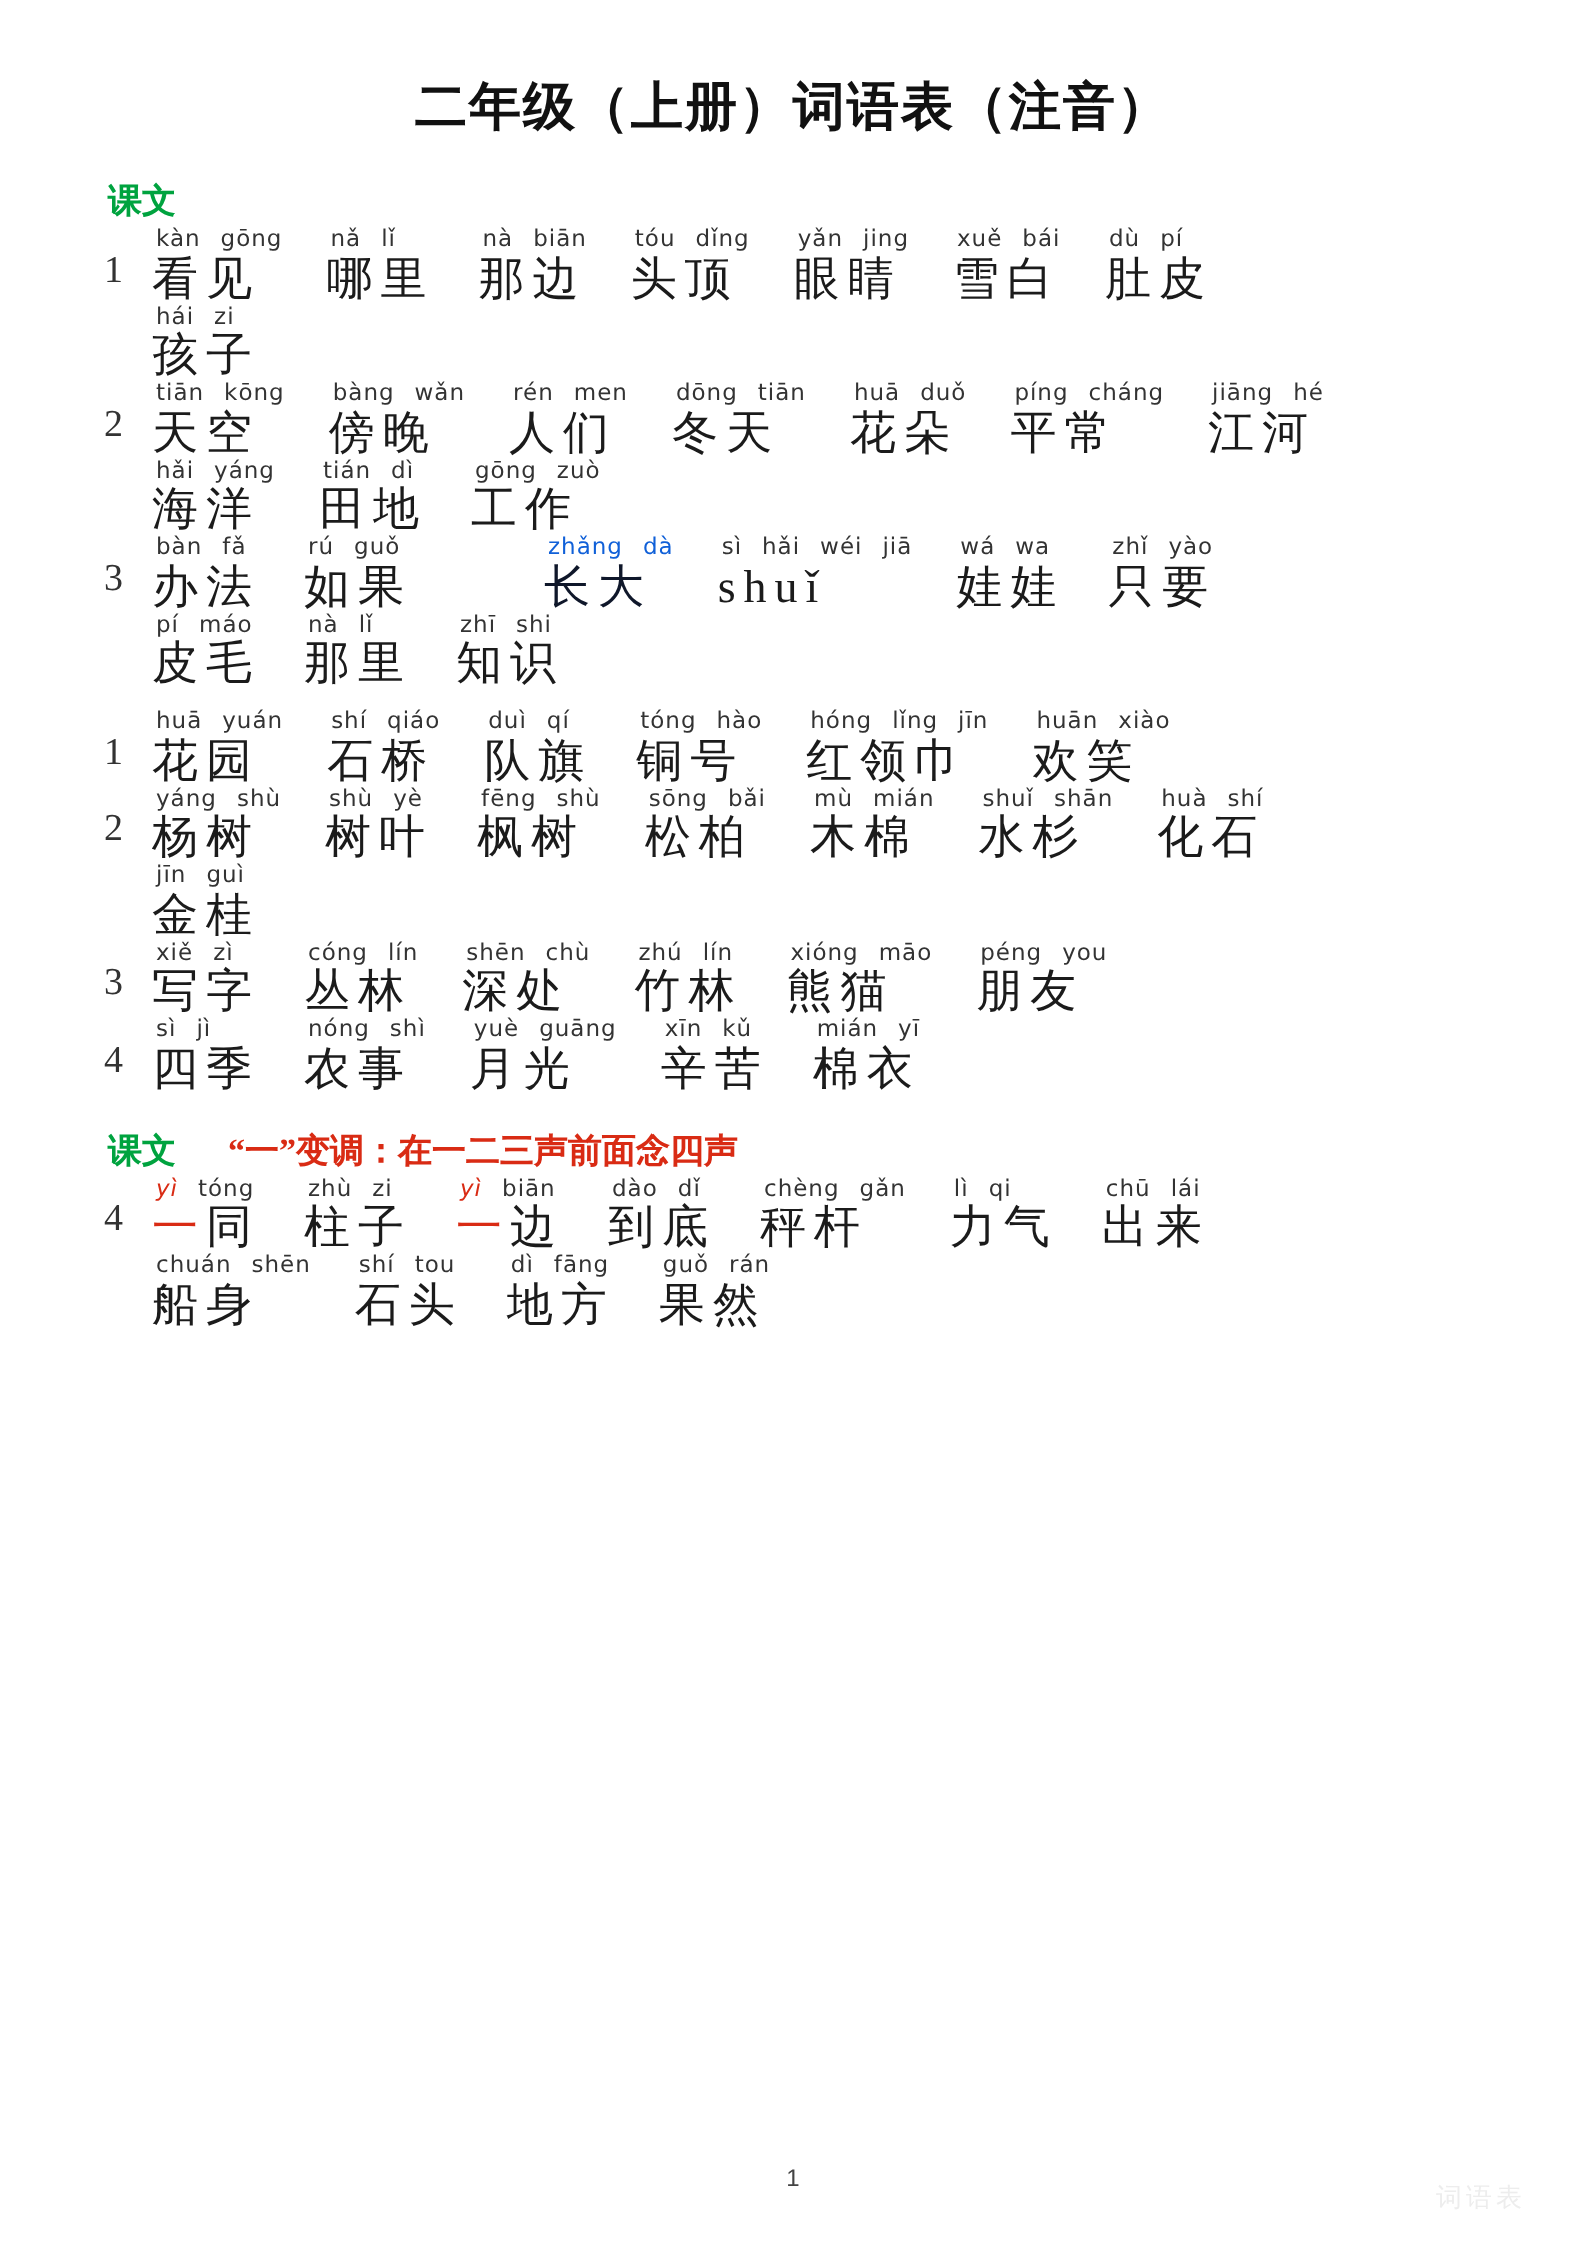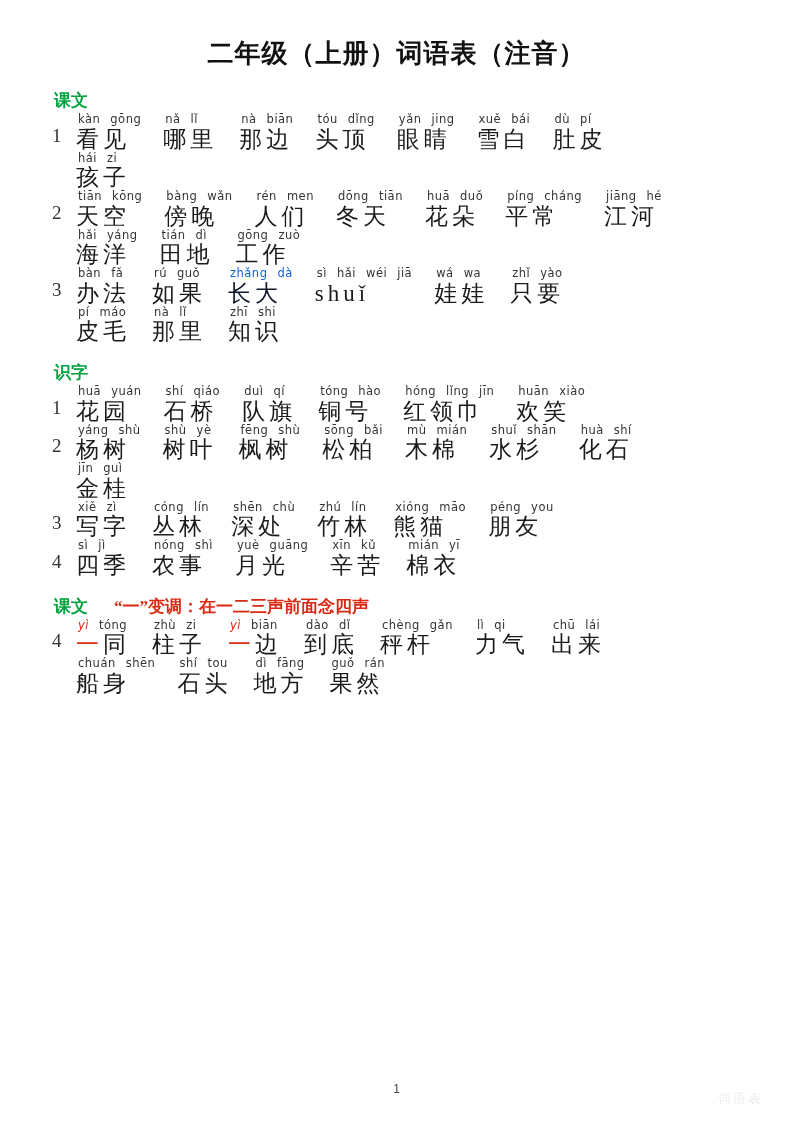--- a/index.html
+++ b/index.html
@@ -93,21 +93,21 @@
     padding-left: 2px;
   }
   .py span { display: inline-block; }
   .hz {
     font-size: 23px;
     color: #1b1b1b;
     letter-spacing: 4px;
     white-space: nowrap;
     font-family: "Liberation Serif", "DejaVu Serif", serif;
   }
-  .word.blue .py, .word.blue .hz { color: #1060d8; }
+  .word.blue .py, .word.blue .hz { color: #1060d8; margin-left: 44px; }
   .py span.red { color: #d92b14; font-style: italic; }
   .hz .red { color: #d92b14; }
   .spacer-sm { height: 10px; }
   .page-number {
     position: absolute;
     bottom: 26px;
     left: 0;
     width: 793px;
     text-align: center;
     font-size: 12px;
@@ -355,23 +355,20 @@
                   <span>shi</span>
                 </div>
                 <div class="hz">知识</div>
               </div>
             </div>
           </div>
         </div>
       </div>
       <div class="spacer-sm"></div>
       <div class="section">
-        <div class="section-head">
-          <span>识字</span>
-        </div>
         <div class="rows">
           <div class="row">
             <div class="row-num">1</div>
             <div class="words">
               <div class="word">
                 <div class="py">
                   <span>huā</span>
                   <span>yuán</span>
                 </div>
                 <div class="hz">花园</div>

